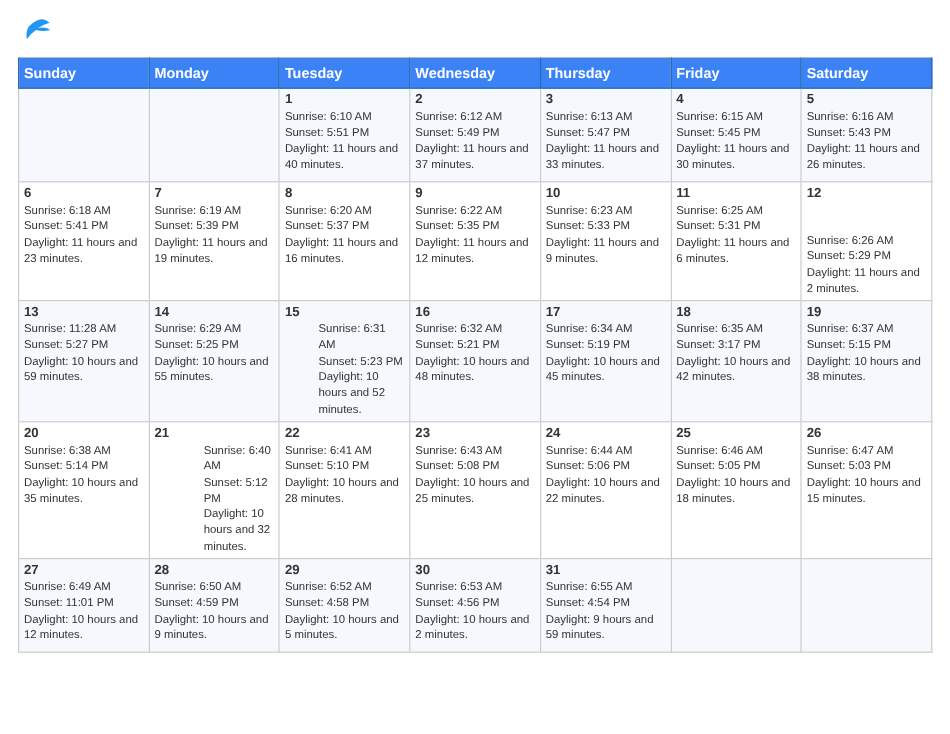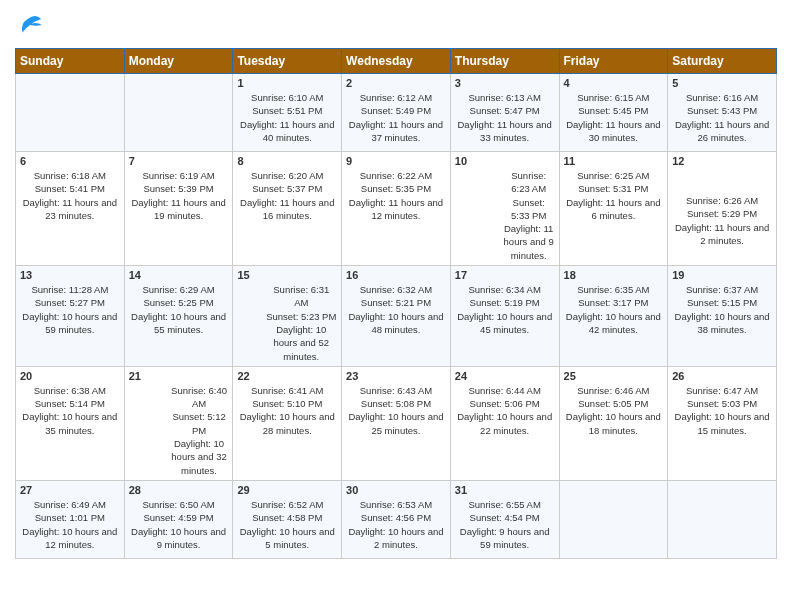--- a/index.html
+++ b/index.html
@@ -50,21 +50,21 @@
     .subtitle {
       font-size: 14px;
       color: #555;
     }
     table {
       width: 100%;
       border-collapse: collapse;
       table-layout: fixed;
     }
     thead tr th {
-      background-color: #a16207;
+      background-color: #3b82f6;
       color: #fff;
       font-size: 12px;
       font-weight: bold;
       padding: 5px 4px;
       text-align: left;
       border: 1px solid #2a6aad;
     }
     tbody tr td {
       border: 1px solid #ccc;
       vertical-align: top;
@@ -80,21 +80,20 @@
       background-color: #ffffff;
     }
     .day-num {
       font-size: 11px;
       font-weight: bold;
       display: block;
       margin-bottom: 2px;
     }
     .day-info {
       line-height: 1.4;
-      text-align: center;
     }
   </style>
 </head>
 <body>
 
 <div class="page">
   <div class="header">
     <div class="logo">
       <svg class="logo-bird" viewBox="0 0 40 40">
         <path d="M20 10 Q28 5 35 12 Q28 14 22 18 Q30 16 36 20 Q28 22 20 20 Q14 24 10 30 Q8 22 12 16 Q16 12 20 10Z" fill="#2196F3"></path>
@@ -177,21 +176,21 @@
 Daylight: 11 hours and 16 minutes.</div>
           </td>
           <td>
             <span class="day-num">9</span>
             <div class="day-info" style="white-space: pre-line;">Sunrise: 6:22 AM
 Sunset: 5:35 PM
 Daylight: 11 hours and 12 minutes.</div>
           </td>
           <td>
             <span class="day-num">10</span>
-            <div class="day-info" style="white-space: pre-line; margin-left: 48px;">Sunrise: 6:23 AM
+            <div class="day-info" style="white-space: pre-line;">Sunrise: 6:23 AM
 Sunset: 5:33 PM
 Daylight: 11 hours and 9 minutes.</div>
           </td>
           <td>
             <span class="day-num">11</span>
             <div class="day-info" style="white-space: pre-line;">Sunrise: 6:25 AM
 Sunset: 5:31 PM
 Daylight: 11 hours and 6 minutes.</div>
           </td>
           <td>
@@ -286,21 +285,21 @@
             <span class="day-num">26</span>
             <div class="day-info" style="white-space: pre-line;">Sunrise: 6:47 AM
 Sunset: 5:03 PM
 Daylight: 10 hours and 15 minutes.</div>
           </td>
         </tr>
         <tr>
           <td>
             <span class="day-num">27</span>
             <div class="day-info" style="white-space: pre-line;">Sunrise: 6:49 AM
-Sunset: 1:01 PM
+Sunset: 11:01 PM
 Daylight: 10 hours and 12 minutes.</div>
           </td>
           <td>
             <span class="day-num">28</span>
             <div class="day-info" style="white-space: pre-line;">Sunrise: 6:50 AM
 Sunset: 4:59 PM
 Daylight: 10 hours and 9 minutes.</div>
           </td>
           <td>
             <span class="day-num">29</span>

